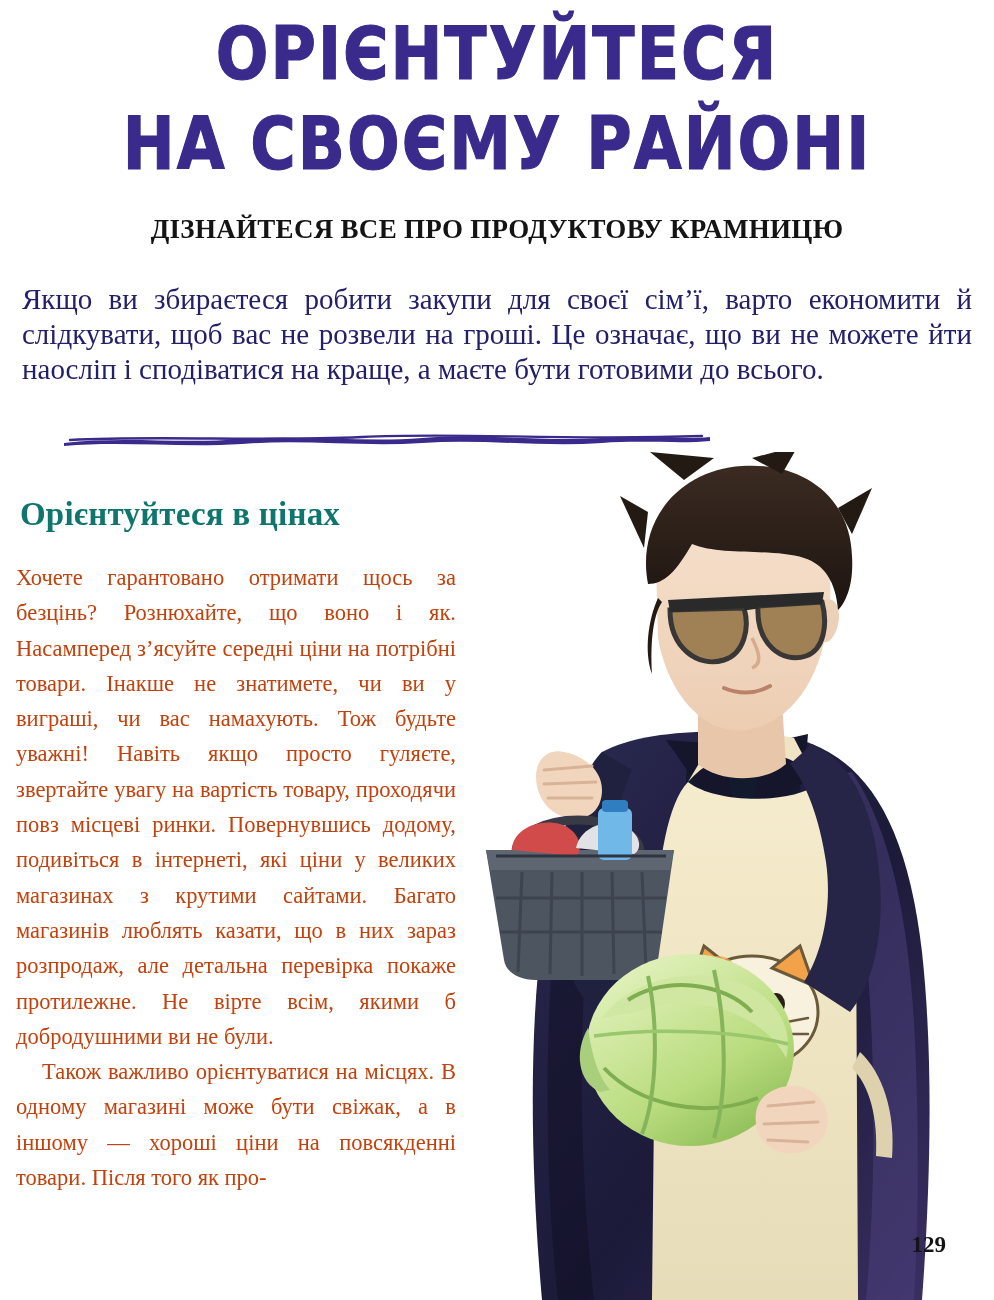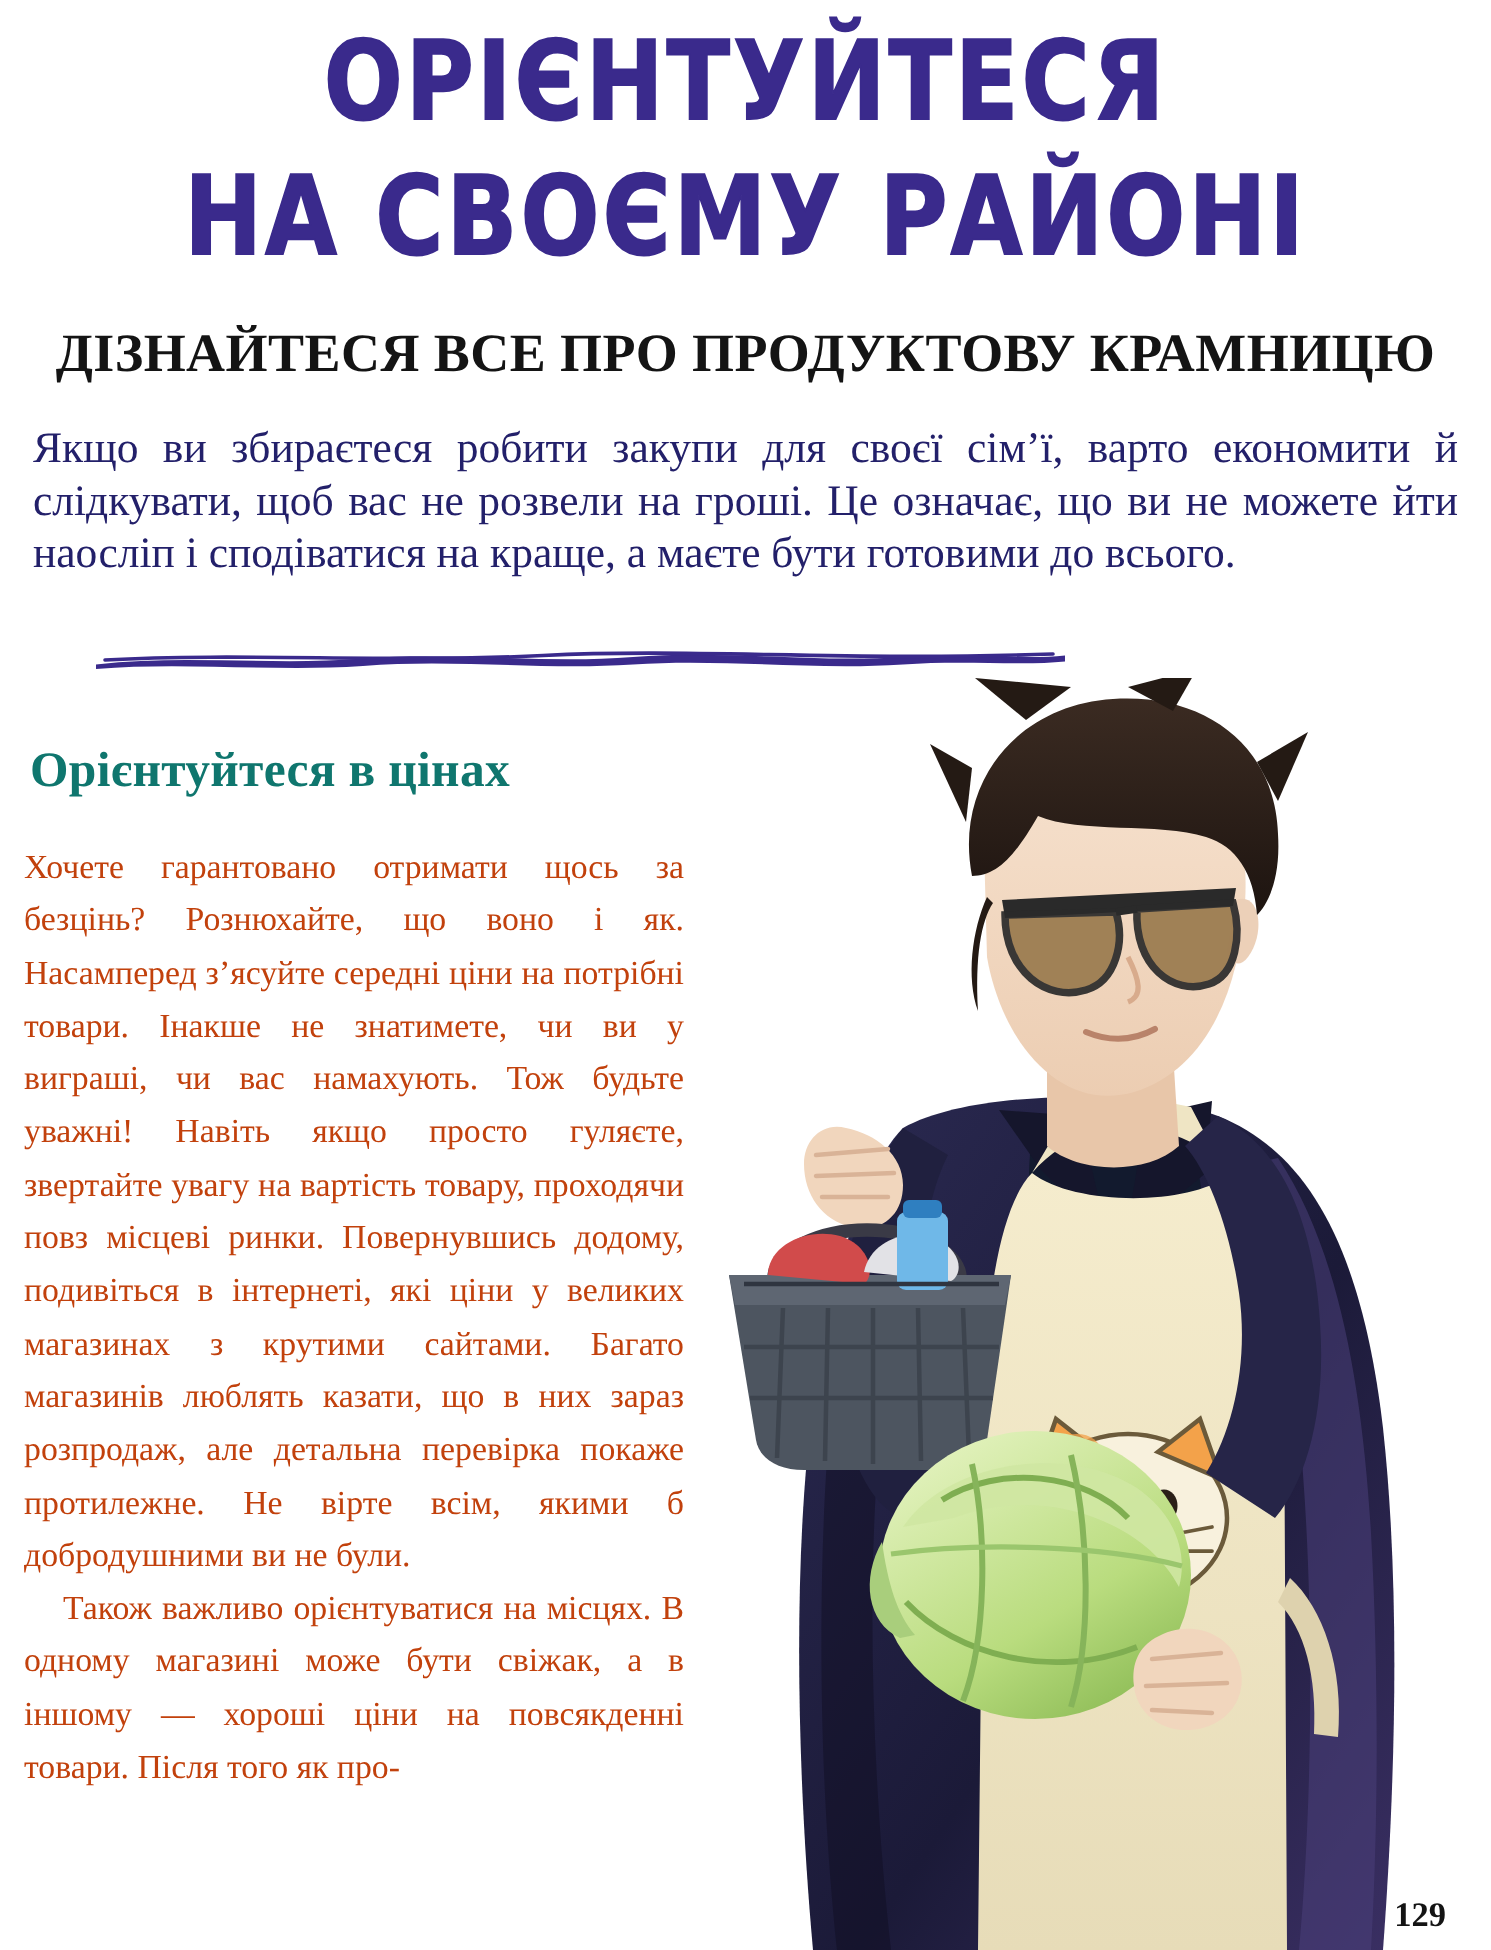--- a/index.html
+++ b/index.html
@@ -41,21 +41,21 @@
 
   
   .subheading {
     position: absolute;
     top: 214px;
     left: 0;
     width: 994px;
     text-align: center;
     font-family: "Liberation Serif", serif;
     font-weight: bold;
-    font-size: 36px;
+    font-size: 27px;
     color: #141414;
     letter-spacing: 0.3px;
   }
 
   
   .intro {
     position: absolute;
     top: 282px;
     left: 22px;
     width: 950px;
@@ -112,26 +112,25 @@
     top: 452px;
     left: 452px;
     width: 542px;
     height: 848px;
   }
 
   
   .page-number {
     position: absolute;
     top: 1232px;
-    right: 58px;
+    right: 76px;
     font-family: "Liberation Serif", serif;
     font-weight: bold;
     font-size: 23px;
     color: #141414;
-    margin-top: 32px;
   }
 </style>
 </head>
 <body>
 
 <div class="page">
 
   <div class="title-block">
     <div class="title-line l1">Орієнтуйтеся</div>
     <div class="title-line l2">на своєму районі</div>

